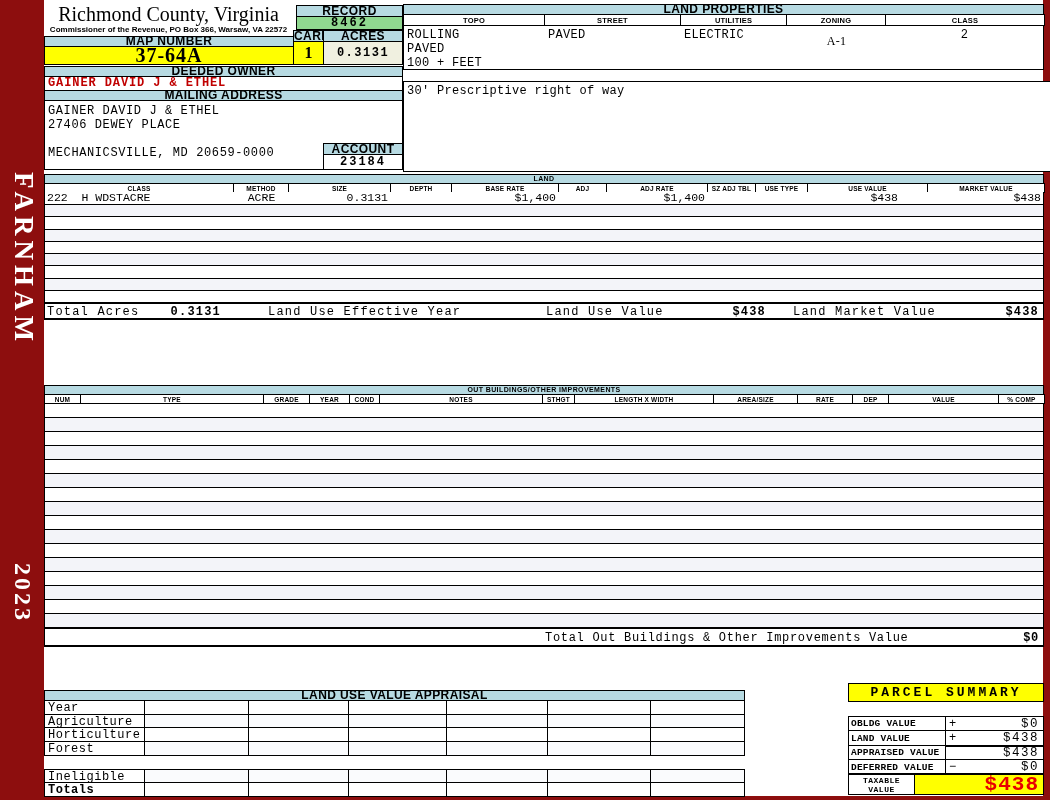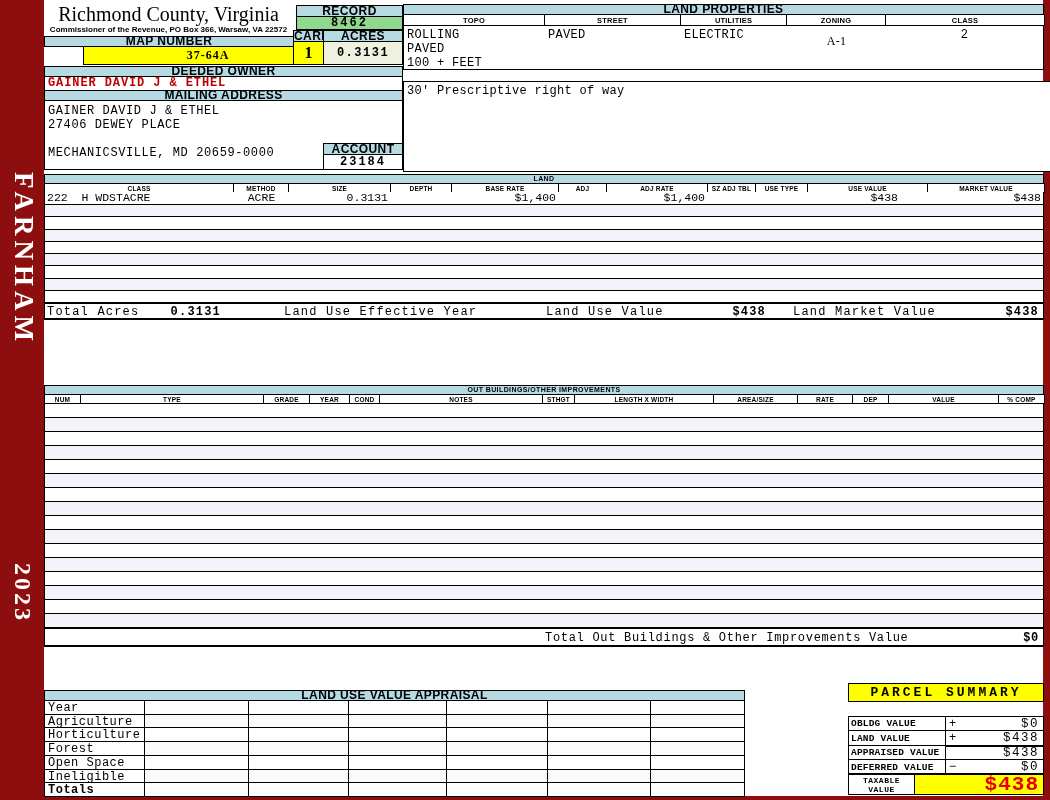--- a/index.html
+++ b/index.html
@@ -27,22 +27,22 @@
   }
 
   
   .title { left:44px; top:3px; width:249px; text-align:center;
            font-family:"Liberation Serif", serif; font-size:20px; }
   .subtitle { left:44px; top:25px; width:249px; text-align:center;
               font-family:"Liberation Sans", sans-serif; font-weight:bold; font-size:8px; }
 
   .map-bar { left:44px; top:36px; width:250px; height:11px; }
   .map-value { left:44px; top:46px; width:250px; height:19px; background:#ffff00; border:1px solid #000;
-               text-align:center; font-family:"Liberation Serif", serif; font-weight:bold; font-size:12px;
-               line-height:17px; letter-spacing:1px;margin-left:39px; }
+               text-align:center; font-family:"Liberation Serif", serif; font-weight:bold; font-size:20px;
+               line-height:17px; letter-spacing:1px; }
   .record-bar { left:296px; top:5px; width:107px; height:12px; line-height:10px; }
   .record-value { left:296px; top:16px; width:107px; height:14px; background:#90d890; border:1px solid #000;
                   font-weight:bold; font-size:12px; text-align:center; line-height:12px; letter-spacing:2px; }
   .card-bar { left:293px; top:30px; width:31px; height:12px; line-height:10px; }
   .acres-bar { left:323px; top:30px; width:80px; height:12px; line-height:10px; }
   .card-value { left:293px; top:41px; width:31px; height:24px; background:#ffff00; border:1px solid #000;
                 text-align:center; font-family:"Liberation Serif", serif; font-weight:bold; font-size:16px; line-height:22px; }
   .acres-value { left:323px; top:41px; width:80px; height:24px; background:#f0f0e0; border:1px solid #000;
                  text-align:center; font-weight:bold; font-size:12px; line-height:22px; letter-spacing:1.5px; }
 
@@ -88,21 +88,21 @@
               border-left:1px solid #000; border-right:1px solid #000; border-bottom:1px solid #000; }
   .lr { position:absolute; top:0; height:100%; font-size:11.5px; line-height:12px; white-space:pre; }
   #land-empty { position:absolute; left:44px; top:205px; width:1000px;
                 border-left:1px solid #000; border-right:1px solid #000; }
   .erow { border-bottom:1px solid #000; background:#fff; }
   .erow.alt { background:#f3f4f9; }
   .land-total { left:44px; top:303px; width:1000px; height:17px; background:#fff;
                 border:1px solid #000; border-bottom-width:2px; font-size:12px; letter-spacing:1.2px; line-height:14px; }
   .land-total span { position:absolute; top:1px; white-space:pre; }
   .lt-acres-lbl { left:2px; } .lt-acres { left:100px; width:76px; text-align:right; font-weight:bold; }
-  .lt-effyr { left:223px;margin-left:16px; } .lt-uselbl { left:501px; }
+  .lt-effyr { left:223px; } .lt-uselbl { left:501px; }
   .lt-useval { left:645px; width:76px; text-align:right; font-weight:bold; }
   .lt-mktlbl { left:748px; } .lt-mktval { right:4px; width:80px; text-align:right; font-weight:bold; }
 
   
   .ob-bar { left:44px; top:385px; width:1000px; height:10px; font-size:7px; line-height:8px; }
   #ob-headers { position:absolute; left:44px; top:394px; width:1000px; height:10px; }
   #ob-empty { position:absolute; left:44px; top:404px; width:1000px;
               border-left:1px solid #000; border-right:1px solid #000; }
   .ob-total { left:44px; top:628px; width:1000px; height:19px; background:#fff;
               border:1px solid #000; border-bottom-width:2px; font-size:12px; letter-spacing:.7px; line-height:16px; }
@@ -314,29 +314,20 @@
       </div>
       <div class="ap-row" style="top: 27px; height: 15px;">
         <div class="ap-label" style="width: 101px;">Horticulture</div>
         <div class="ap-cell" style="left: 100px; width: 105px;"></div>
         <div class="ap-cell" style="left: 204px; width: 101px;"></div>
         <div class="ap-cell" style="left: 304px; width: 99px;"></div>
         <div class="ap-cell" style="left: 402px; width: 102px;"></div>
         <div class="ap-cell" style="left: 503px; width: 104px;"></div>
         <div class="ap-cell" style="left: 606px; width: 95px;"></div>
       </div>
-      <div class="ap-row" style="top: 55px; height: 15px;">
-        <div class="ap-label" style="width: 101px;">Open Space</div>
-        <div class="ap-cell" style="left: 100px; width: 105px;"></div>
-        <div class="ap-cell" style="left: 204px; width: 101px;"></div>
-        <div class="ap-cell" style="left: 304px; width: 99px;"></div>
-        <div class="ap-cell" style="left: 402px; width: 102px;"></div>
-        <div class="ap-cell" style="left: 503px; width: 104px;"></div>
-        <div class="ap-cell" style="left: 606px; width: 95px;"></div>
-      </div>
       <div class="ap-row alt" style="top: 69px; height: 14px;">
         <div class="ap-label" style="width: 101px;">Ineligible</div>
         <div class="ap-cell" style="left: 100px; width: 105px;"></div>
         <div class="ap-cell" style="left: 204px; width: 101px;"></div>
         <div class="ap-cell" style="left: 304px; width: 99px;"></div>
         <div class="ap-cell" style="left: 402px; width: 102px;"></div>
         <div class="ap-cell" style="left: 503px; width: 104px;"></div>
         <div class="ap-cell" style="left: 606px; width: 95px;"></div>
       </div>
       <div class="ap-row" style="top: 82px; height: 15px;">

